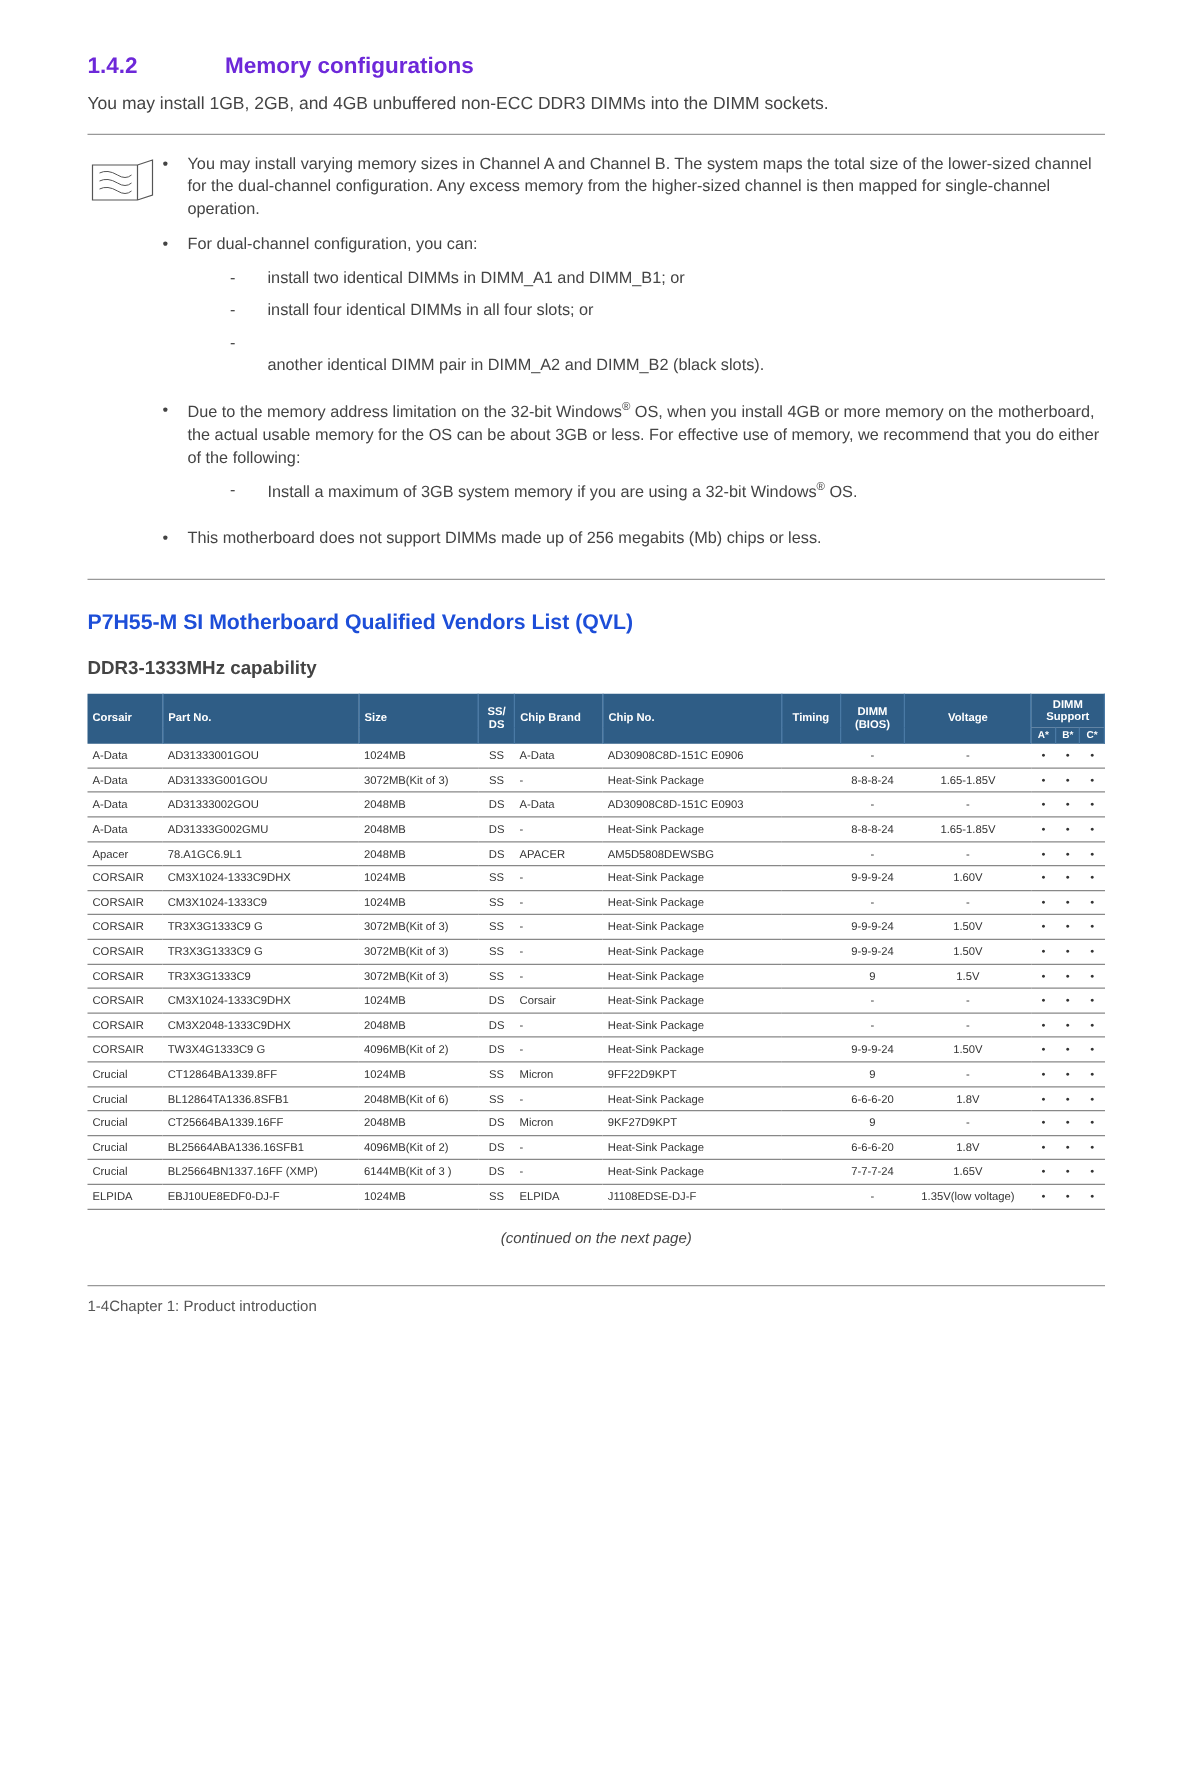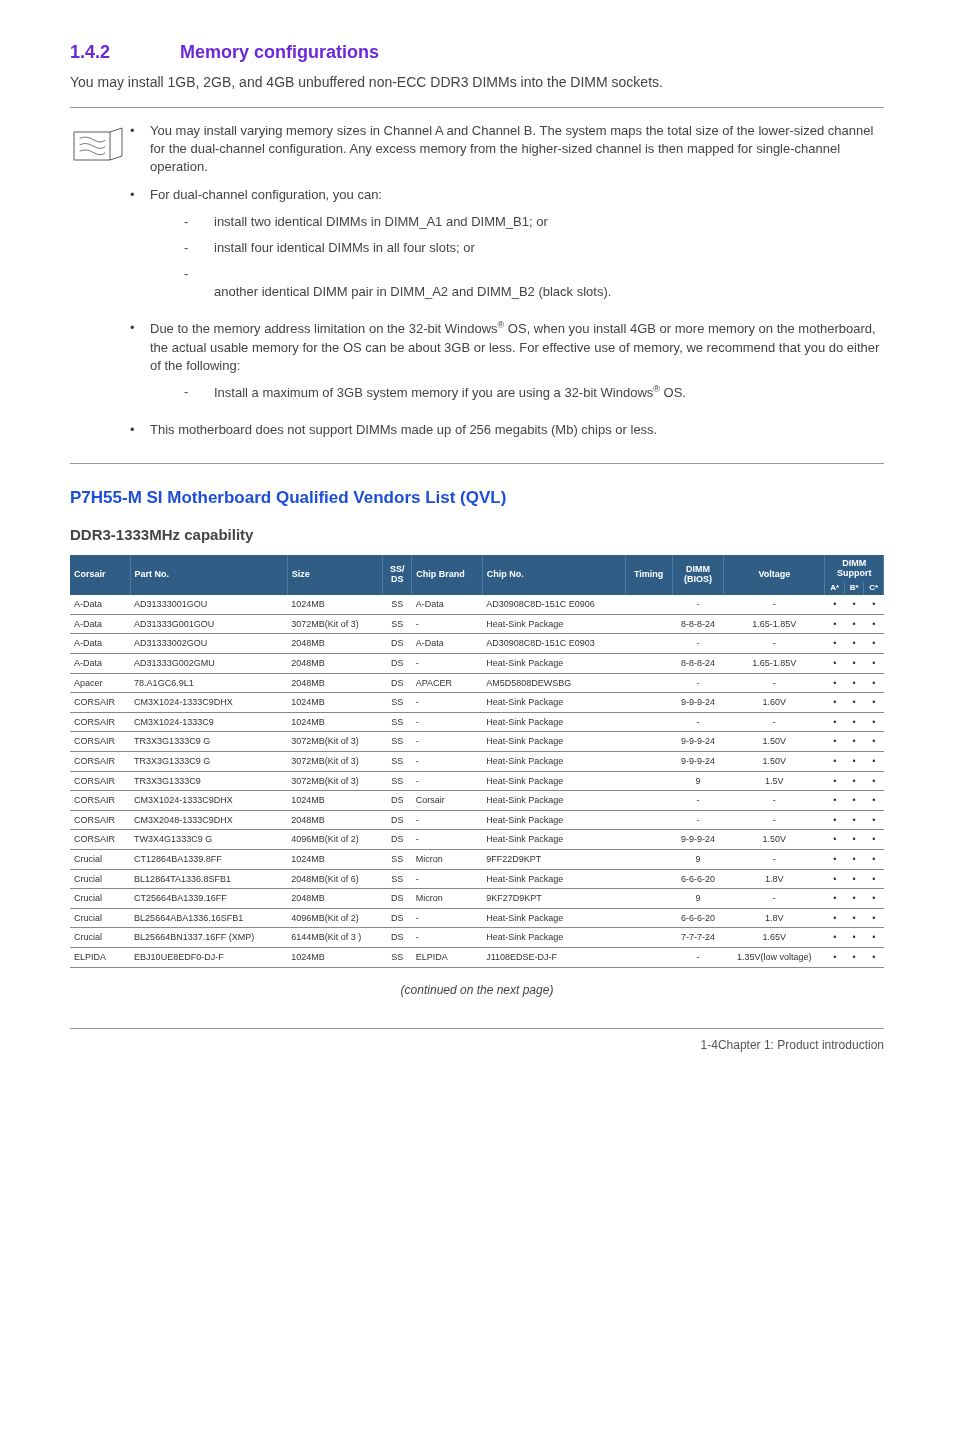--- a/index.html
+++ b/index.html
@@ -64,21 +64,21 @@
   table.qvl tbody td {
     padding: 3px 4px;
     border-bottom: 1px solid #888;
     white-space: nowrap;
     vertical-align: middle;
   }
   table.qvl tbody td.center { text-align: center; }
   .cont { text-align: center; font-style: italic; font-size: 12px; margin-top: 14px; color:#444;}
   .footer {
     display: flex;
-    justify-content: flex-end;
+    justify-content: flex-start;
     border-top: 1px solid #999;
     margin-top: 30px;
     padding-top: 8px;
     font-size: 12px;
     color: #555;
   }
   .sup { vertical-align: super; font-size: 0.7em; }
 </style>
 </head>
 <body>

